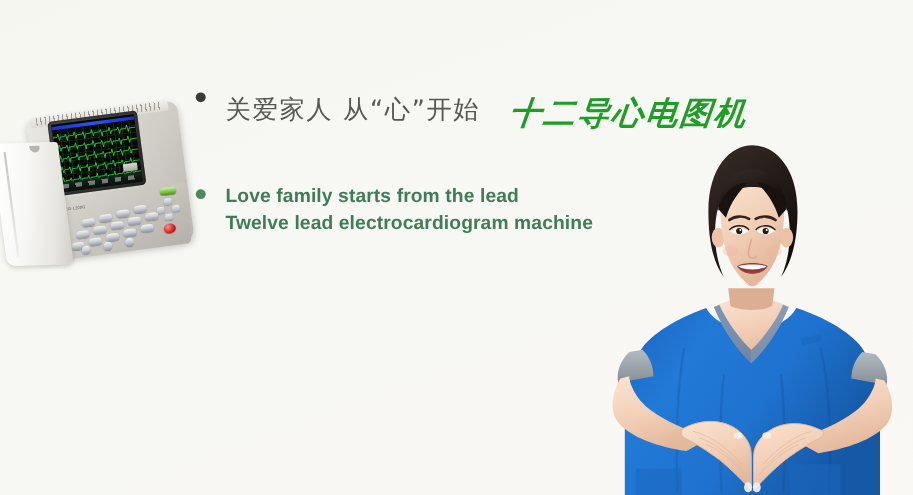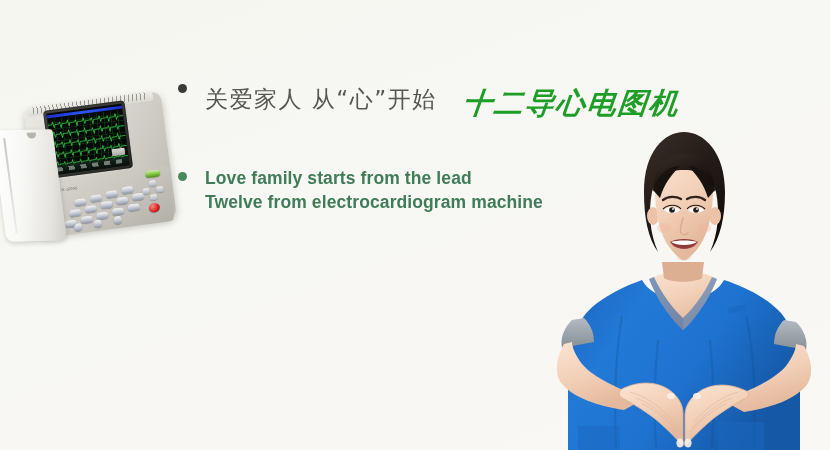--- a/index.html
+++ b/index.html
@@ -328,21 +328,21 @@
     <div class="line-cn">
       <span class="bullet dark"></span>
       <span class="cn-gray">关爱家人 从“心”开始</span>
       <span class="cn-green">十二导心电图机</span>
     </div>
 
     <div class="line-en">
       <span class="bullet green"></span>
       <span class="en-text">
         <span>Love family starts from the lead</span><br>
-        <span>Twelve from electrocardiogram machine</span>
+        <span>Twelve lead electrocardiogram machine</span>
       </span>
     </div>
 
   </div>
 
   <svg id="nurse" viewBox="0 0 268 320" preserveAspectRatio="xMidYMax meet">
     <defs>
       <linearGradient id="scrubG" x1="0" y1="0" x2="1" y2="0.5">
         <stop offset="0%" stop-color="#1a66bf"></stop>
         <stop offset="30%" stop-color="#2279d6"></stop>

